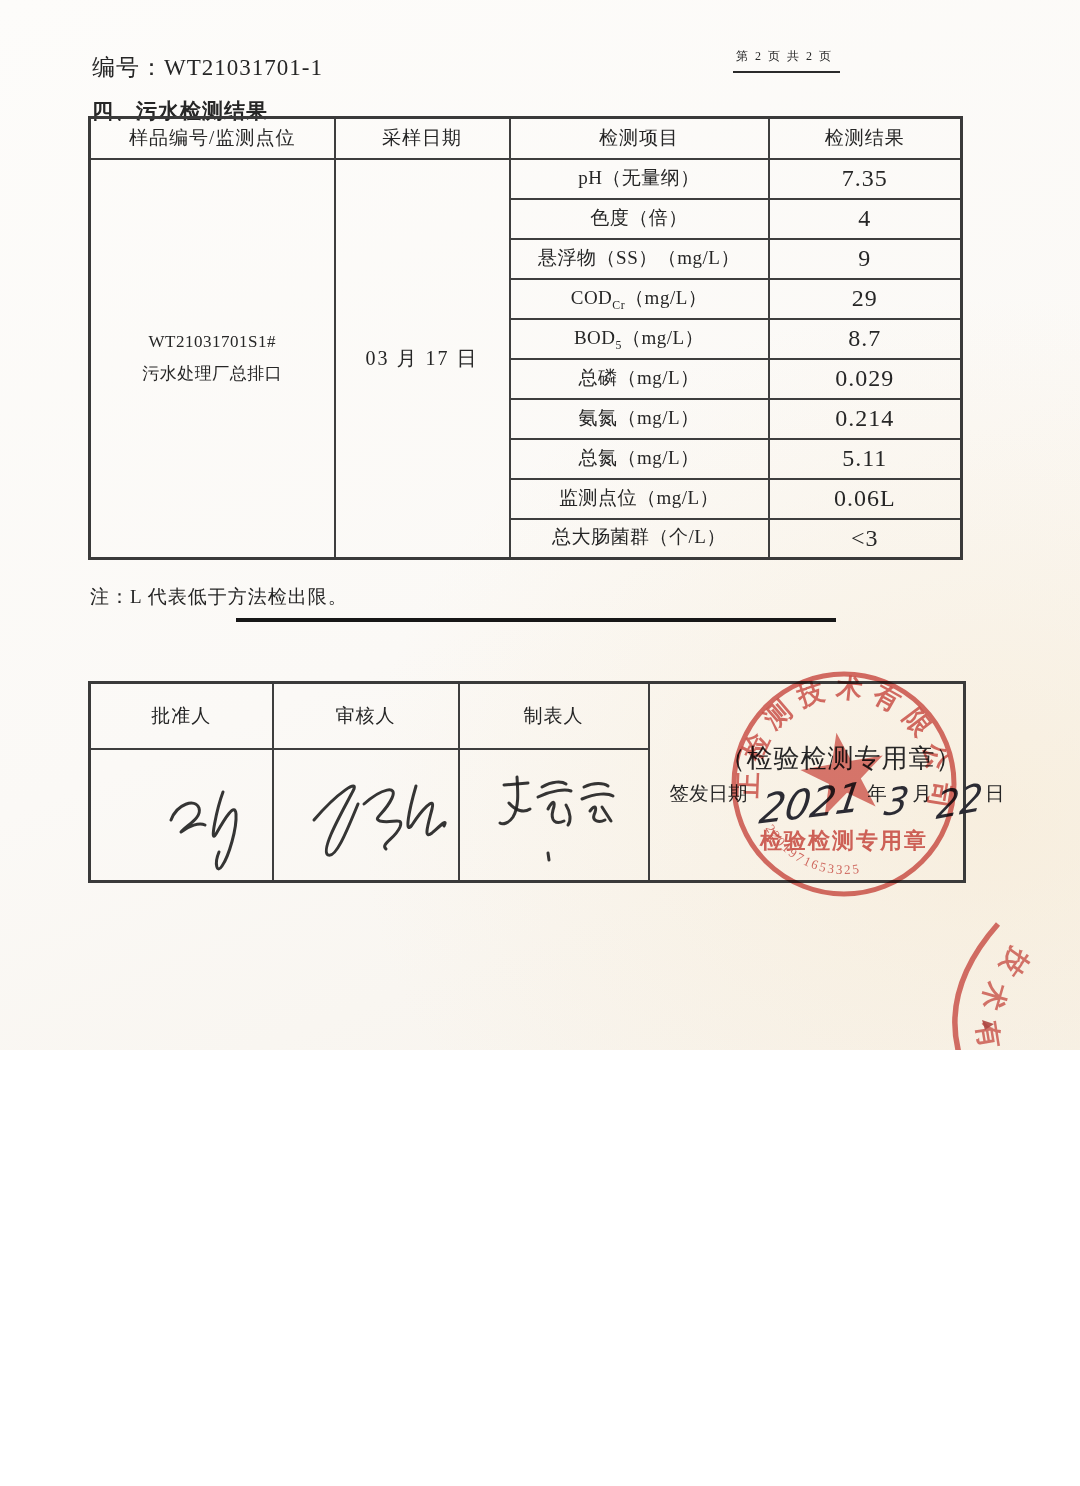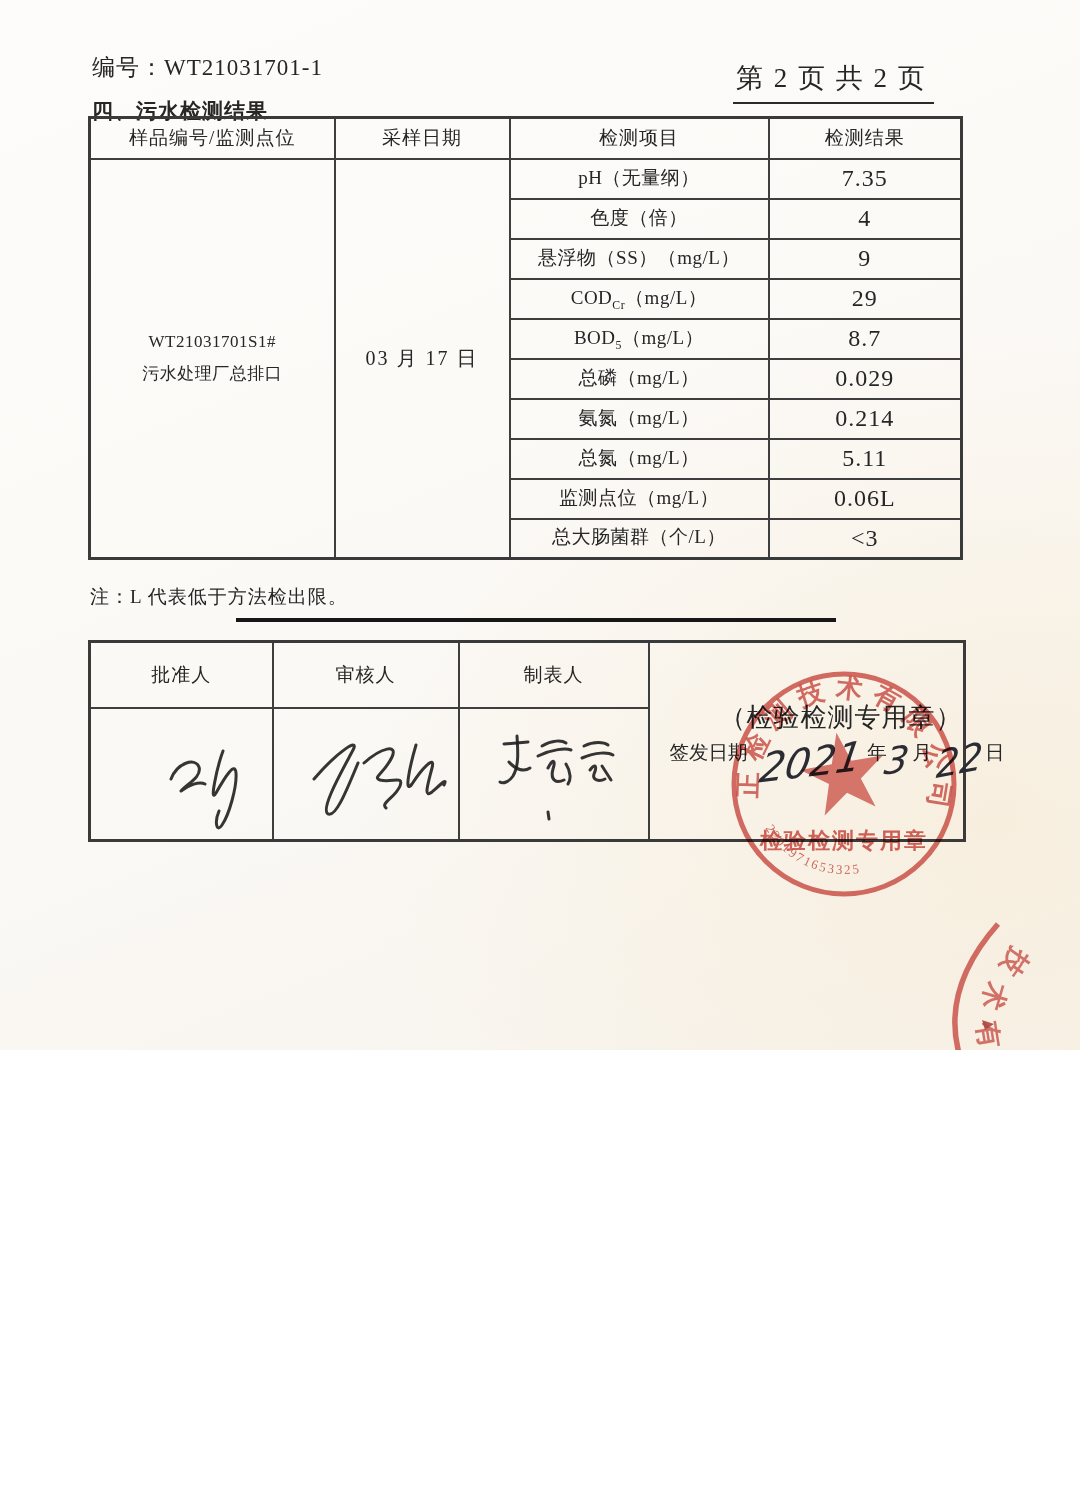--- a/index.html
+++ b/index.html
@@ -7,41 +7,41 @@
     position:relative;
     width:1080px;height:1050px;
     overflow:hidden;
     background:
       radial-gradient(ellipse at 92% 78%, rgba(246,228,196,.40), rgba(246,228,196,0) 45%),
       linear-gradient(158deg,#fdfcfa 0%,#fbf9f6 55%,#f7f3ec 100%);
     font-family:"Liberation Serif","DejaVu Serif",serif;
     color:#262626;
   }
   .doc-number{position:absolute;left:92px;top:52px;font-size:23px;letter-spacing:1px;}
-  .page-info{position:absolute;left:733px;top:60px;font-size:27px;letter-spacing:2px;
+  .page-info{position:absolute;left:733px;top:48px;font-size:12px;letter-spacing:2px;
     border-bottom:2px solid #2b2b2b;padding:0 7px 6px 3px;}
   .section-title{position:absolute;left:92px;top:97px;font-size:21px;font-weight:bold;letter-spacing:1px;}
 
   table{border-collapse:collapse;}
   .result-table{position:absolute;left:88px;top:116px;width:872px;table-layout:fixed;}
   .result-table th,.result-table td{border:2px solid #3e3e3e;padding:0;text-align:center;font-weight:normal;}
   .result-table{border:3px solid #3a3a3a;}
   .result-table thead tr{height:41px;}
   .result-table tbody tr{height:40px;}
   .result-table th{font-size:19px;letter-spacing:1px;}
   .item-cell{font-size:19px;letter-spacing:.5px;}
   .item-cell sub{font-size:.62em;}
   .res-cell{font-size:24px;letter-spacing:1px;}
   .sample-cell{font-size:17px;line-height:1.9;letter-spacing:.5px;margin-top:36px;}
   .date-cell{font-size:20px;letter-spacing:2px;}
 
   .note{position:absolute;left:90px;top:584px;font-size:19px;letter-spacing:1px;}
   .divider{position:absolute;left:236px;top:618px;width:600px;height:4px;background:#171717;}
 
-  .sig-table{position:absolute;left:88px;top:640px;width:875px;table-layout:fixed;border:3px solid #3a3a3a;}
+  .sig-table{position:absolute;left:88px;top:681px;width:875px;table-layout:fixed;border:3px solid #3a3a3a;}
   .sig-table th,.sig-table td{border:2px solid #3e3e3e;padding:0;font-weight:normal;}
   .sig-table th{font-size:19px;letter-spacing:1px;text-align:center;height:64px;}
   .sig-row td{height:130px;text-align:center;vertical-align:middle;}
   .stamp-cell{position:relative;vertical-align:top;}
   .stamp-note{position:absolute;left:70px;top:57px;font-size:26px;letter-spacing:1px;white-space:nowrap;}
   .issue-line{position:absolute;left:18px;top:96px;display:flex;align-items:flex-start;font-size:19.5px;white-space:nowrap;}
   .issue-line .printed{margin:0 2px;}
   .hw{display:inline-block;font-family:"DejaVu Sans",sans-serif;font-style:italic;color:#2b2b33;}
   .hw-year{font-size:40px;transform:rotate(-7deg) skewX(-16deg);margin:0 4px 0 10px;}
   .hw-month{font-size:37px;transform:rotate(-5deg) skewX(-14deg);margin:0 2px 0 -4px;}

